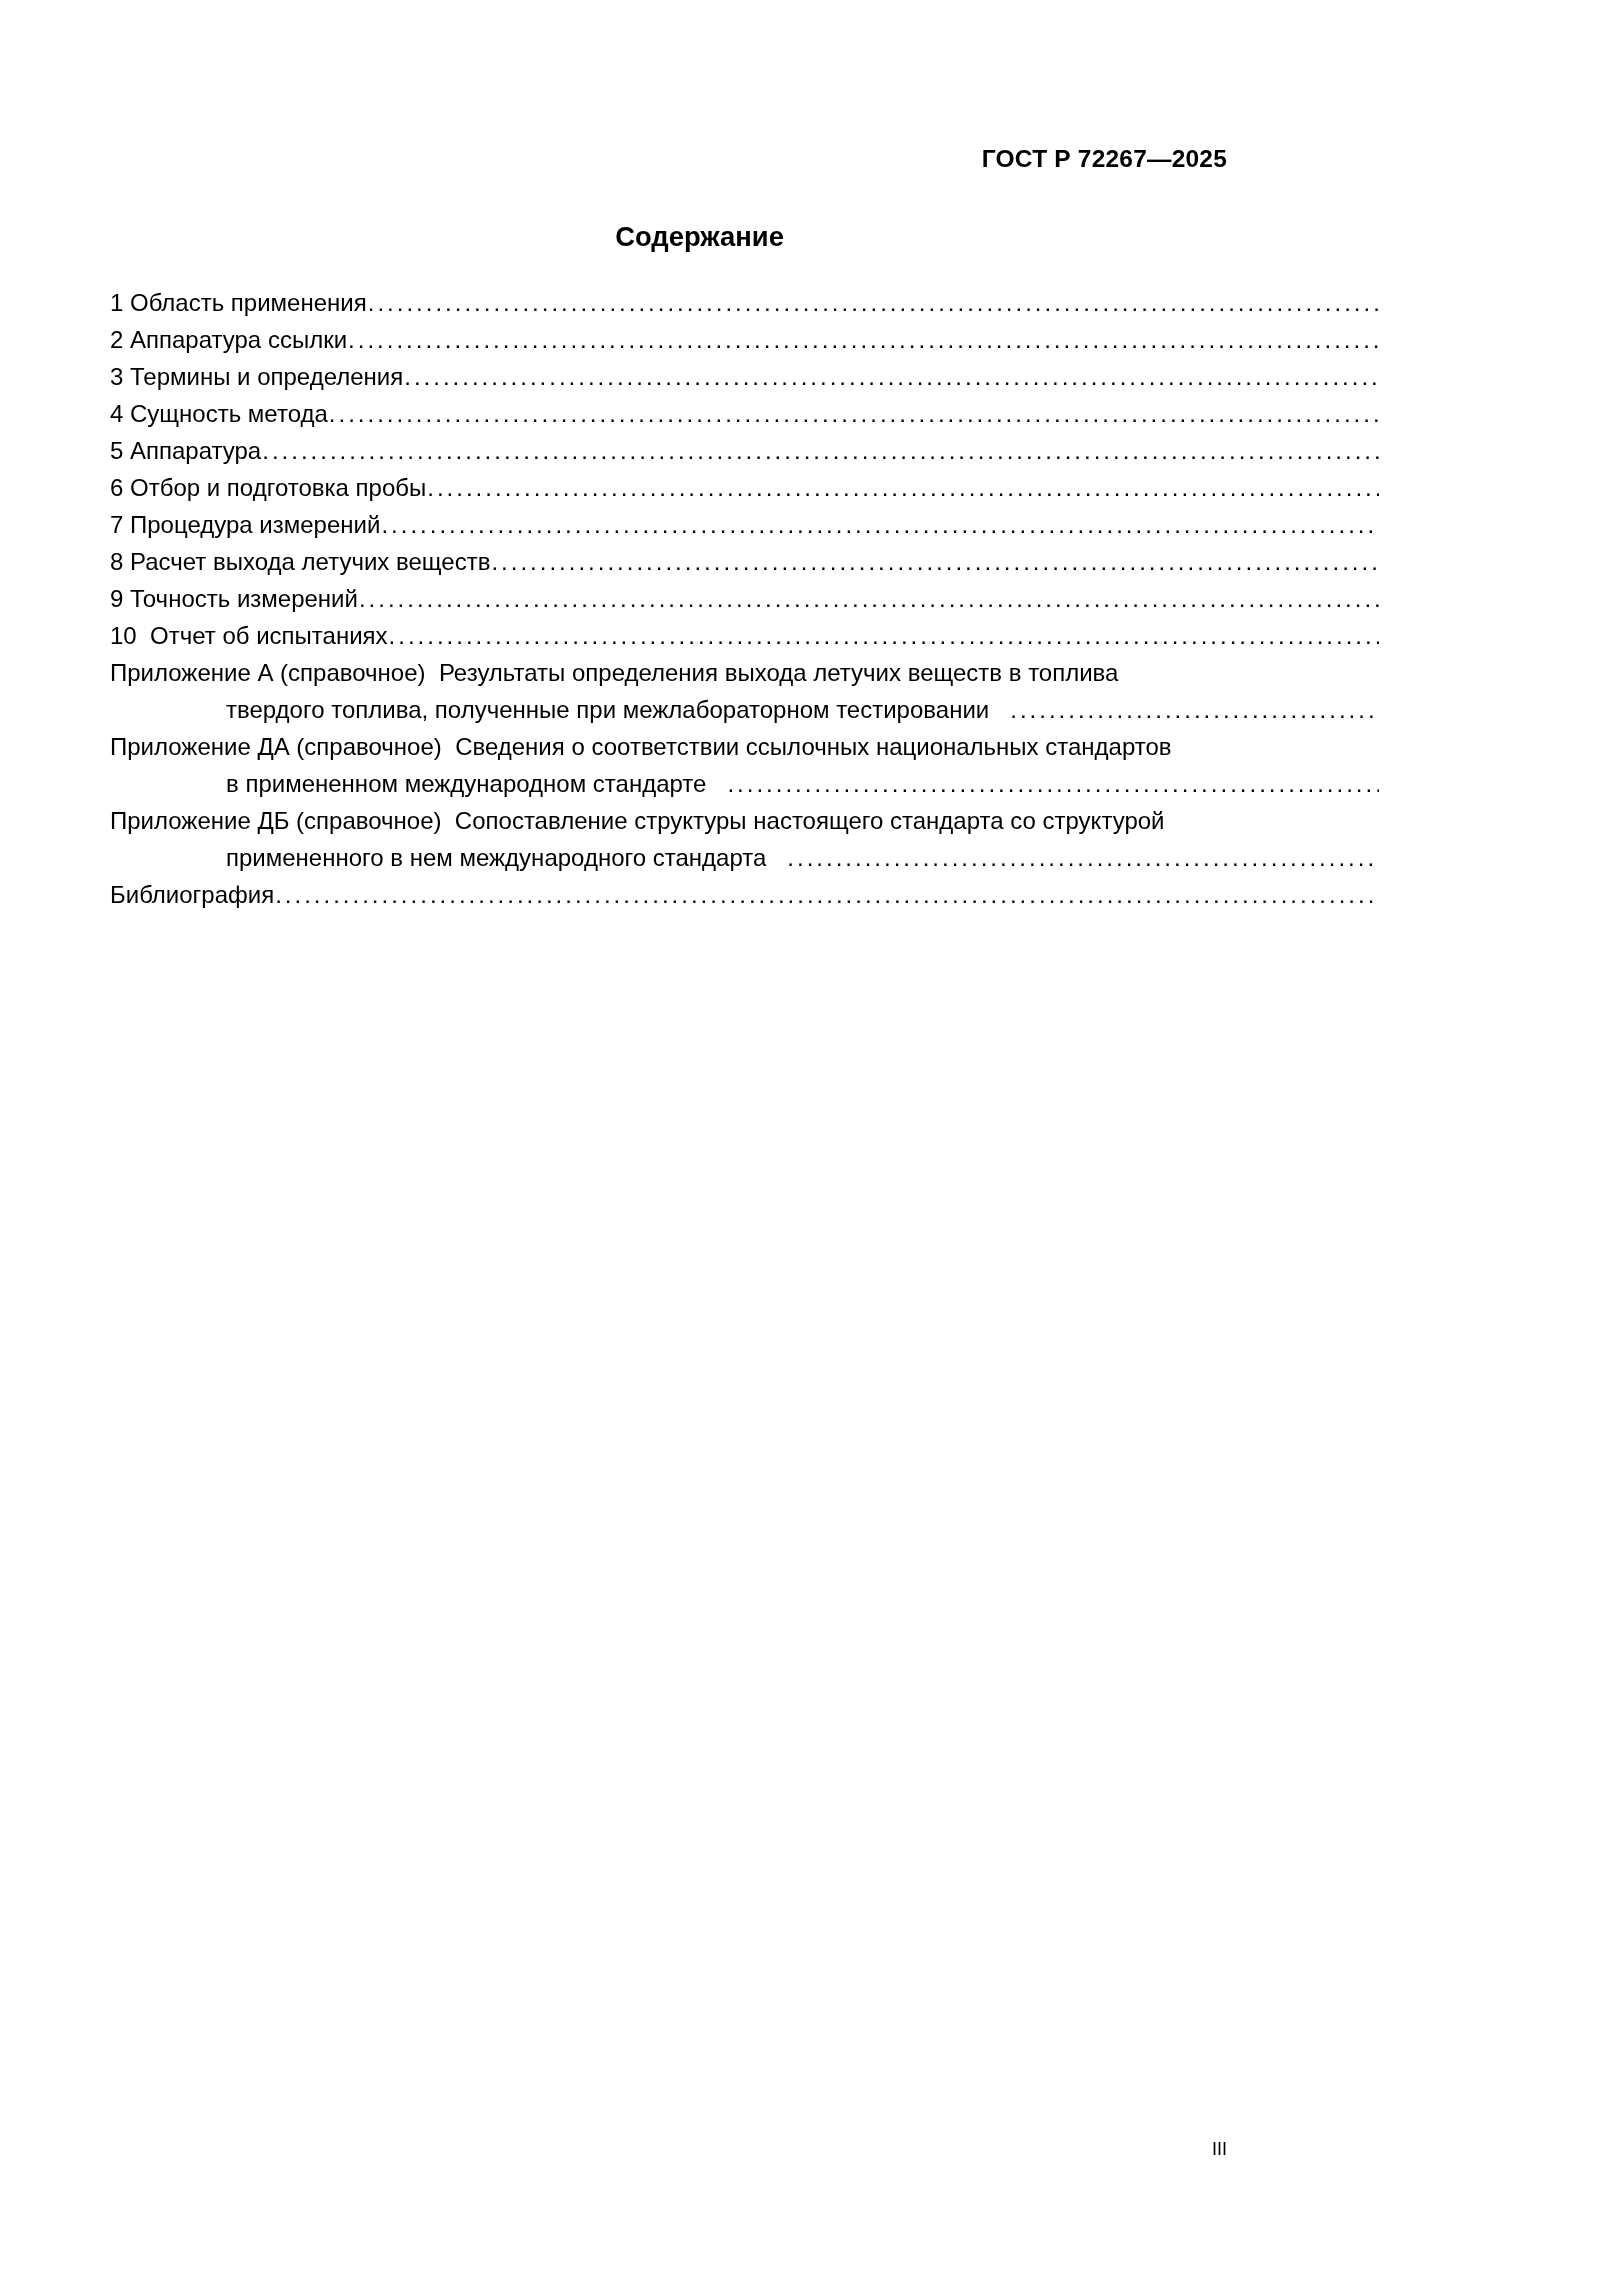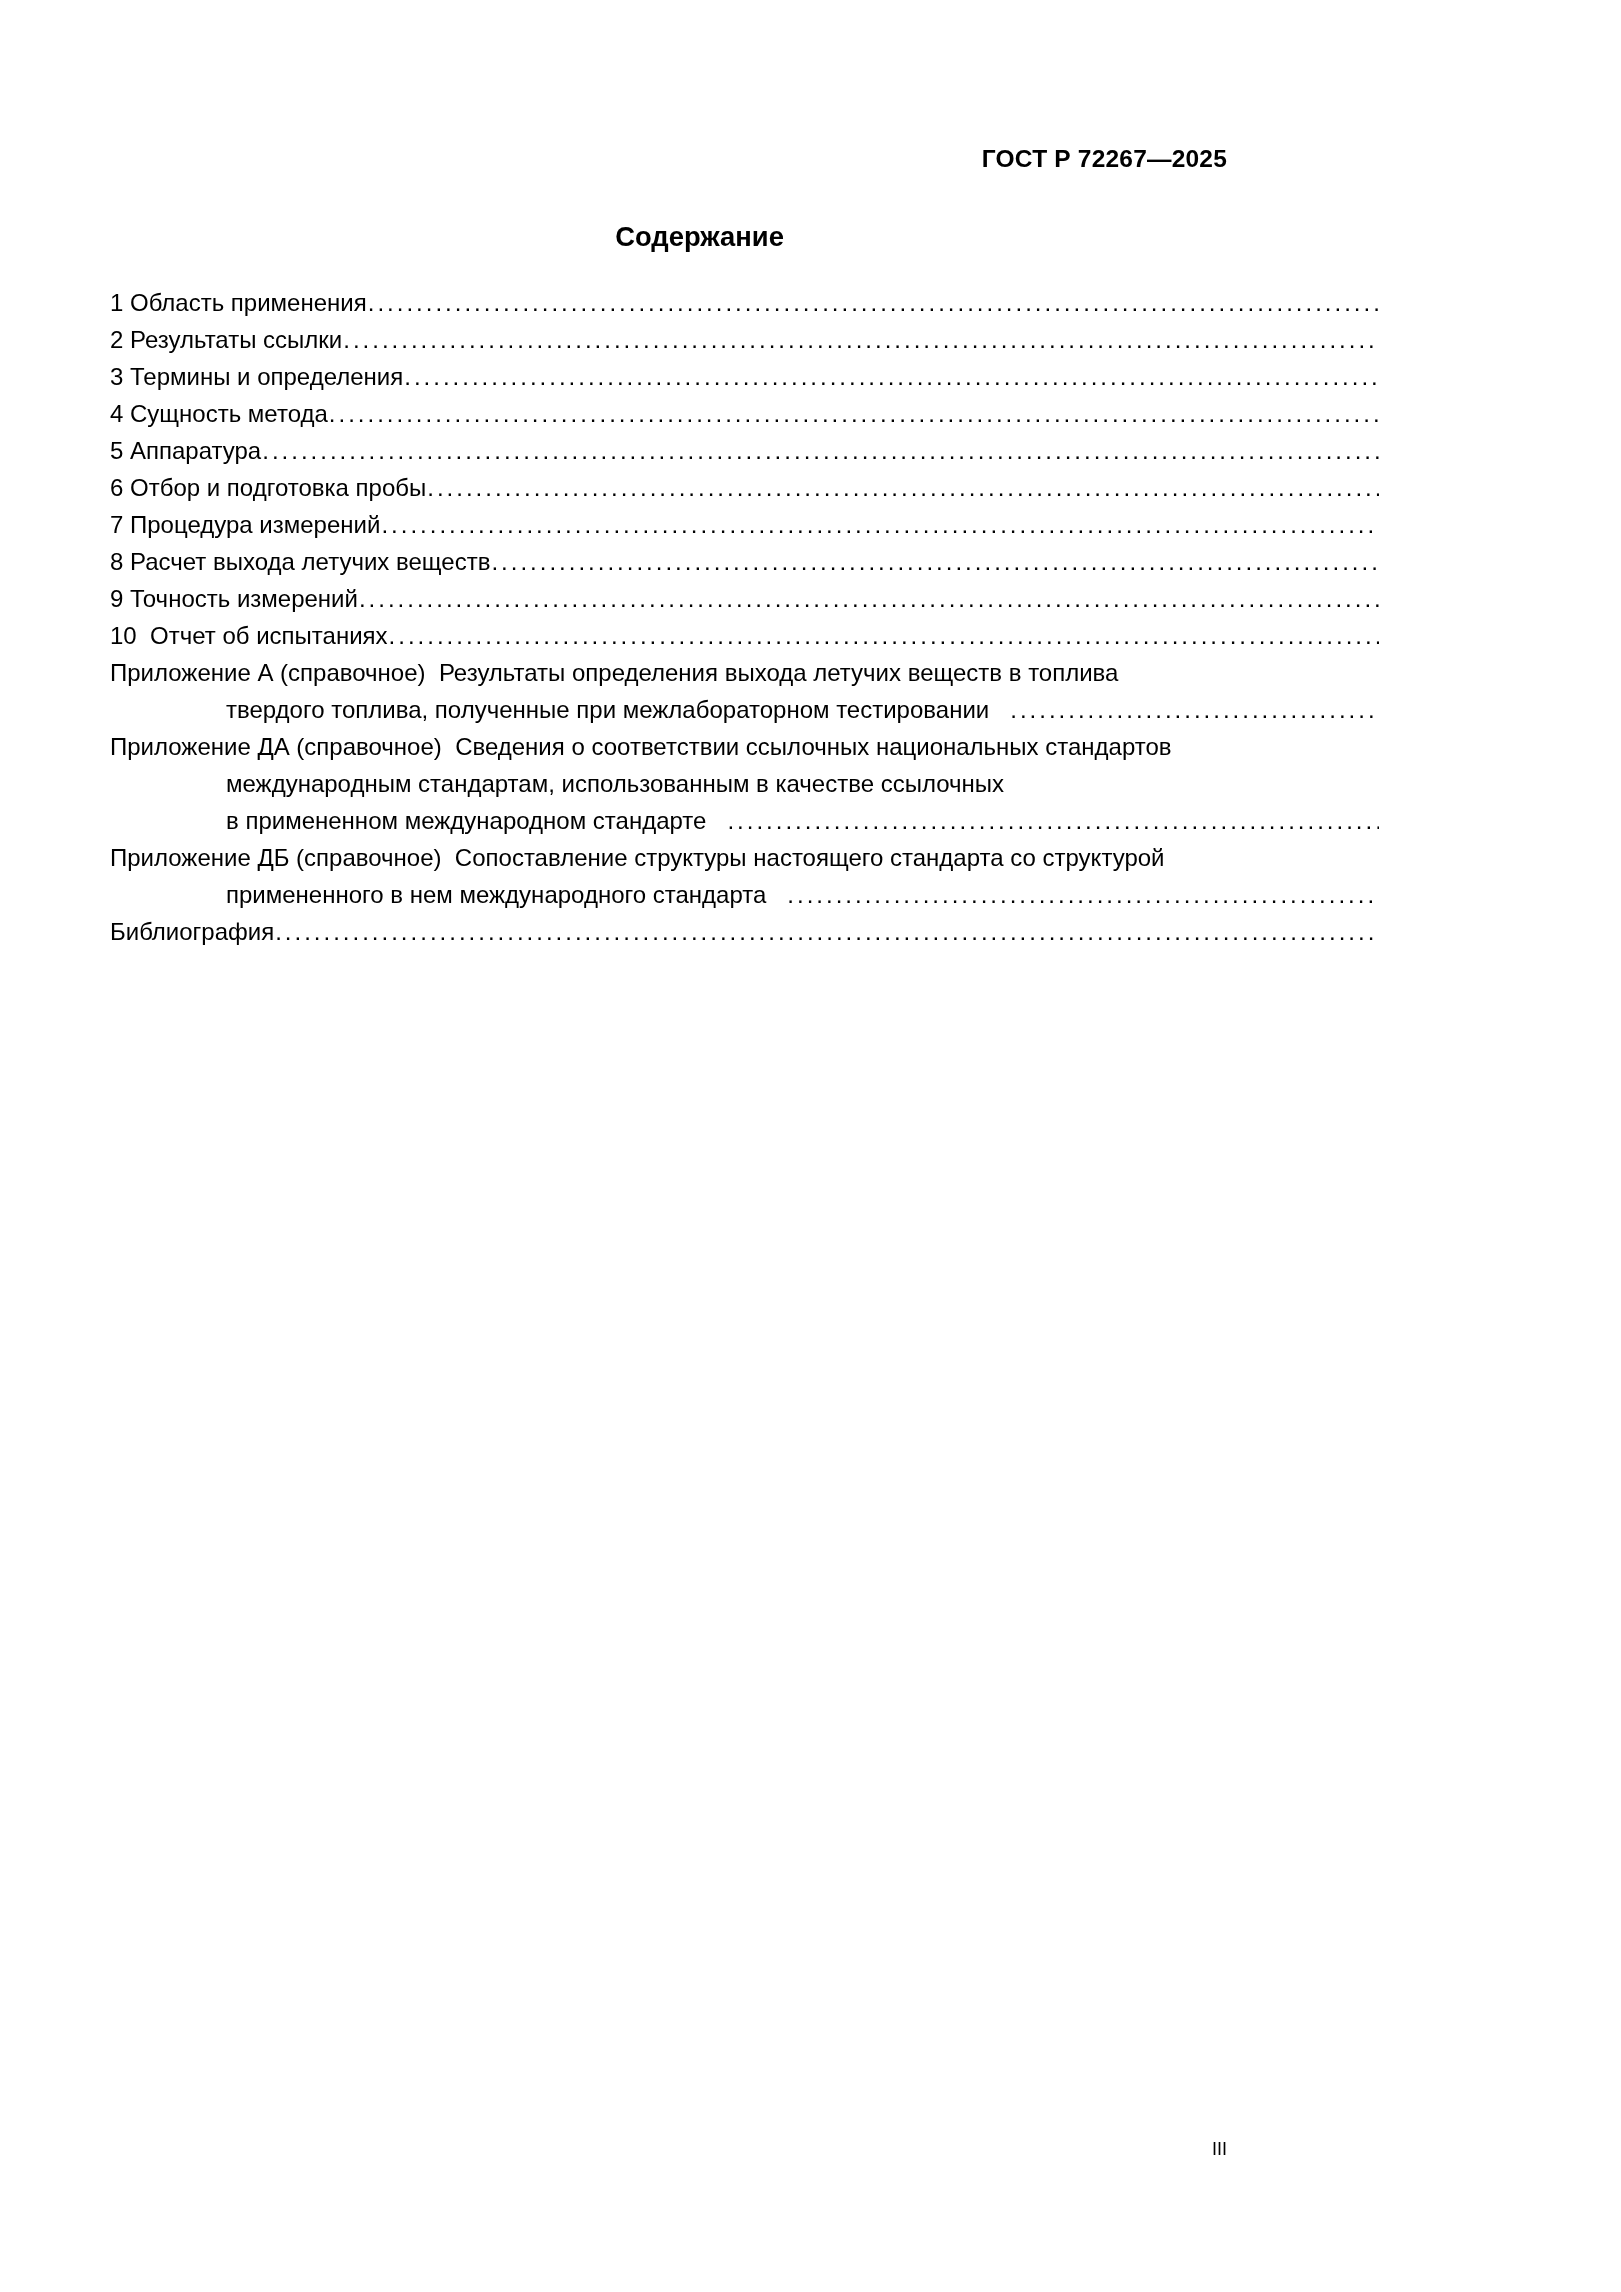--- a/index.html
+++ b/index.html
@@ -108,21 +108,21 @@
 
     <div class="toc-row">
       <span class="toc-num">1 </span>
       <span class="toc-label">Область применения</span>
       <span class="toc-leader"></span>
       <span class="toc-page">1</span>
     </div>
 
     <div class="toc-row">
       <span class="toc-num">2 </span>
-      <span class="toc-label">Результаты ссылки</span>
+      <span class="toc-label">Аппаратура ссылки</span>
       <span class="toc-leader"></span>
       <span class="toc-page">1</span>
     </div>
 
     <div class="toc-row">
       <span class="toc-num">3 </span>
       <span class="toc-label">Термины и определения</span>
       <span class="toc-leader"></span>
       <span class="toc-page">2</span>
     </div>
@@ -182,23 +182,20 @@
     <div class="toc-row cont indent-app">
       <span class="toc-label">твердого топлива, полученные при межлабораторном тестировании</span>
       <span class="toc-leader"></span>
       <span class="toc-page">10</span>
     </div>
 
     <div class="toc-row">
       <span class="toc-label">Приложение ДА (справочное)  Сведения о соответствии ссылочных национальных стандартов</span>
     </div>
     <div class="toc-row cont indent-app">
-      <span class="toc-label">международным стандартам, использованным в качестве ссылочных</span>
-    </div>
-    <div class="toc-row cont indent-app">
       <span class="toc-label">в примененном международном стандарте</span>
       <span class="toc-leader"></span>
       <span class="toc-page">12</span>
     </div>
 
     <div class="toc-row">
       <span class="toc-label">Приложение ДБ (справочное)  Сопоставление структуры настоящего стандарта со структурой</span>
     </div>
     <div class="toc-row cont indent-app">
       <span class="toc-label">примененного в нем международного стандарта</span>

